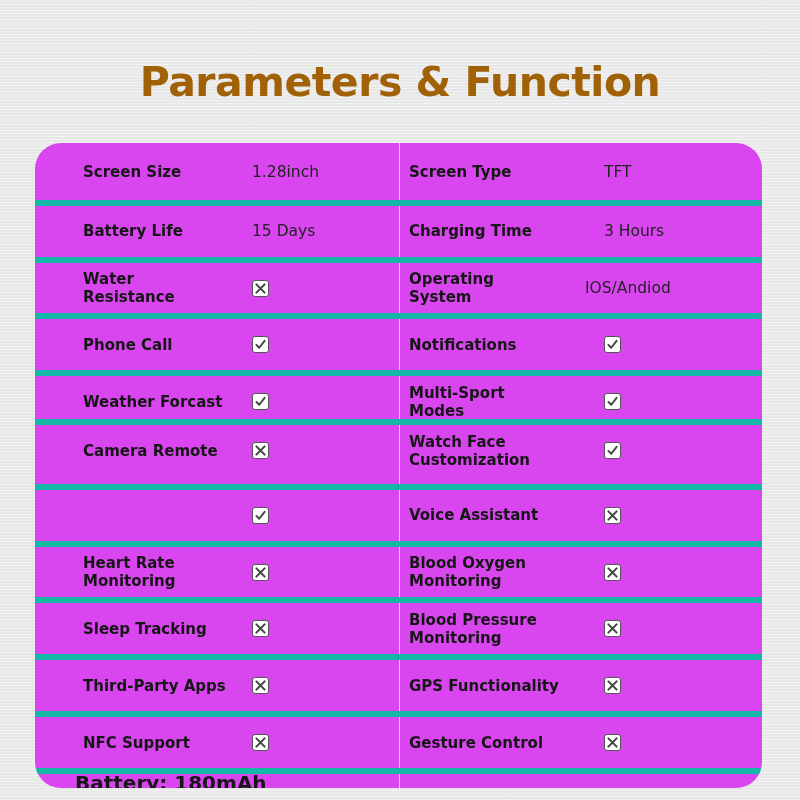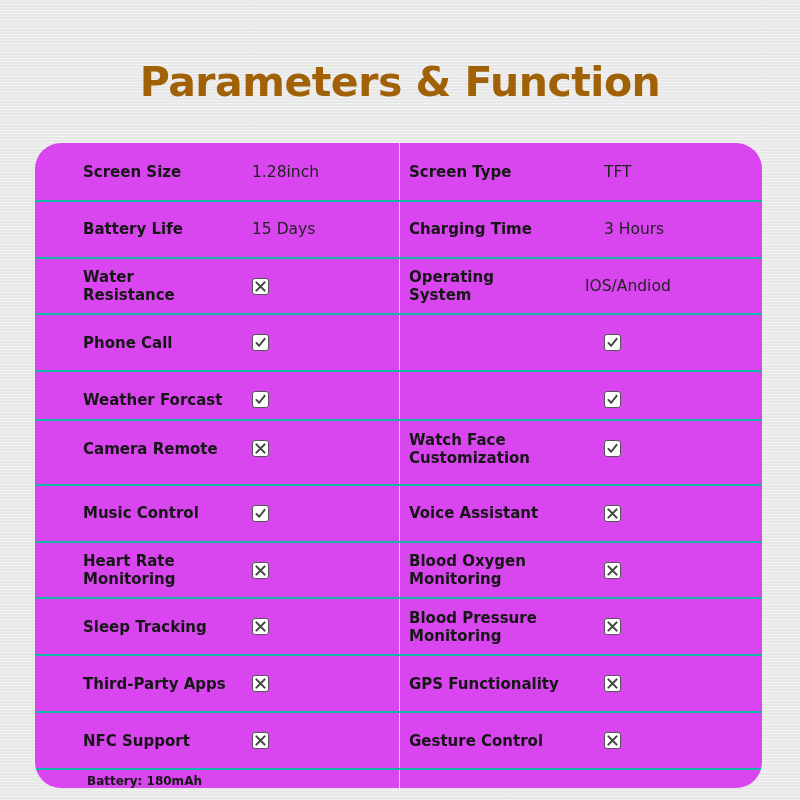--- a/index.html
+++ b/index.html
@@ -11,37 +11,37 @@
   }
   .title {
     position: absolute; left: 0; right: 0; top: 58px;
     text-align: center; font-family: "DejaVu Sans", sans-serif;
     font-weight: bold; font-size: 41px; color: #a16207; letter-spacing: -0.5px;
   }
   .card {
     position: absolute; left: 35px; top: 143px; width: 727px; height: 645px;
     background: #d946ef; border-radius: 26px; overflow: hidden;
   }
-  .row { position: absolute; left: 0; width: 727px; height: 57px; border-top: 2px solid #14b8a6; box-sizing: border-box; }
+  .row { position: absolute; left: 0; width: 727px; height: 57px; border-top: 6px solid #14b8a6; box-sizing: border-box; }
   .row.first { border-top: none; }
   .vdiv { position: absolute; left: 364px; top: 0; bottom: 0; width: 1px; background: #d9d9d9; }
   .cell { position: absolute; top: 0; height: 100%; display: flex; align-items: center; }
   .lbl { font-family: "DejaVu Sans", sans-serif; font-weight: bold; font-size: 15px; color: #161616; line-height: 18px; }
   .val { font-family: "DejaVu Sans", sans-serif; font-size: 15.5px; color: #222; }
   .l1 { left: 48px; width: 160px; }
   .v1 { left: 217px; }
   .l2 { left: 374px; width: 170px; }
   .v2 { left: 569px; }
   .v2.text-os { left: 550px; }
   .box {
     width: 17px; height: 17px; border: 1.6px solid #555; border-radius: 3px; box-sizing: border-box;
     display: flex; align-items: center; justify-content: center; background: #fff;
   }
   .box svg { width: 13px; height: 13px; }
-  .footer-row .lbl { font-size: 12px; margin-left: 12px; }
+  .footer-row .lbl { font-size: 20px; }
 </style>
 </head>
 <body>
 
 <div class="title">Parameters &amp; Function</div>
 
 <div class="card" id="card">
   <div class="vdiv"></div>
 <div class="row first" style="top: 0px;">
       <div class="cell lbl l1">
@@ -85,38 +85,45 @@
       <div class="cell lbl l1">
         <span style="white-space: pre-line;">Phone Call</span>
       </div>
       <div class="cell v1">
         <span class="box">
           <svg viewBox="0 0 12 12">
             <path d="M2.2 6.4 L4.8 9 L9.8 2.6" fill="none" stroke="#444" stroke-width="1.8" stroke-linecap="round" stroke-linejoin="round"></path>
           </svg>
         </span>
       </div>
+      <div class="cell lbl l2">
+        <span style="white-space: pre-line;">Notifications</span>
+      </div>
       <div class="cell v2">
         <span class="box">
           <svg viewBox="0 0 12 12">
             <path d="M2.2 6.4 L4.8 9 L9.8 2.6" fill="none" stroke="#444" stroke-width="1.8" stroke-linecap="round" stroke-linejoin="round"></path>
           </svg>
         </span>
       </div>
     </div>
     <div class="row" style="top: 227.2px;">
       <div class="cell lbl l1">
         <span style="white-space: pre-line;">Weather Forcast</span>
       </div>
       <div class="cell v1">
         <span class="box">
           <svg viewBox="0 0 12 12">
             <path d="M2.2 6.4 L4.8 9 L9.8 2.6" fill="none" stroke="#444" stroke-width="1.8" stroke-linecap="round" stroke-linejoin="round"></path>
           </svg>
         </span>
+      </div>
+      <div class="cell lbl l2">
+        <span style="white-space: pre-line;">Multi-Sport
+Modes</span>
       </div>
       <div class="cell v2">
         <span class="box">
           <svg viewBox="0 0 12 12">
             <path d="M2.2 6.4 L4.8 9 L9.8 2.6" fill="none" stroke="#444" stroke-width="1.8" stroke-linecap="round" stroke-linejoin="round"></path>
           </svg>
         </span>
       </div>
     </div>
     <div class="row" style="top: 276px;">
@@ -136,23 +143,20 @@
       </div>
       <div class="cell v2">
         <span class="box">
           <svg viewBox="0 0 12 12">
             <path d="M2.2 6.4 L4.8 9 L9.8 2.6" fill="none" stroke="#444" stroke-width="1.8" stroke-linecap="round" stroke-linejoin="round"></path>
           </svg>
         </span>
       </div>
     </div>
     <div class="row" style="top: 340.8px;">
-      <div class="cell lbl l1">
-        <span style="white-space: pre-line;">Music Control</span>
-      </div>
       <div class="cell v1">
         <span class="box">
           <svg viewBox="0 0 12 12">
             <path d="M2.2 6.4 L4.8 9 L9.8 2.6" fill="none" stroke="#444" stroke-width="1.8" stroke-linecap="round" stroke-linejoin="round"></path>
           </svg>
         </span>
       </div>
       <div class="cell lbl l2">
         <span style="white-space: pre-line;">Voice Assistant</span>
       </div>

